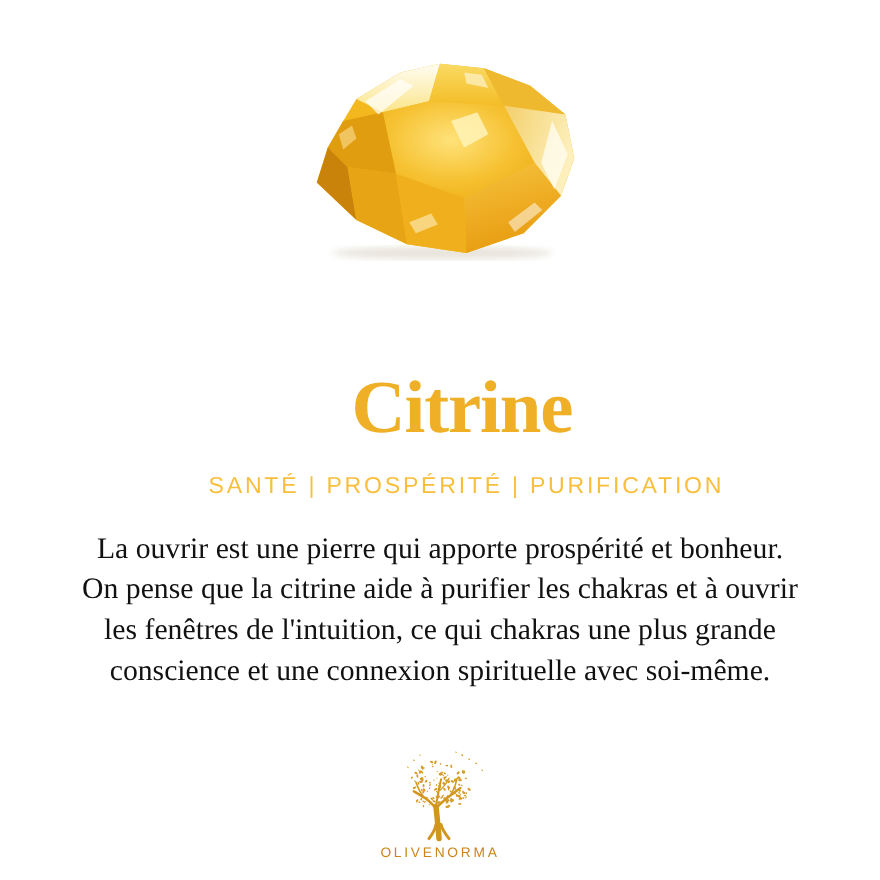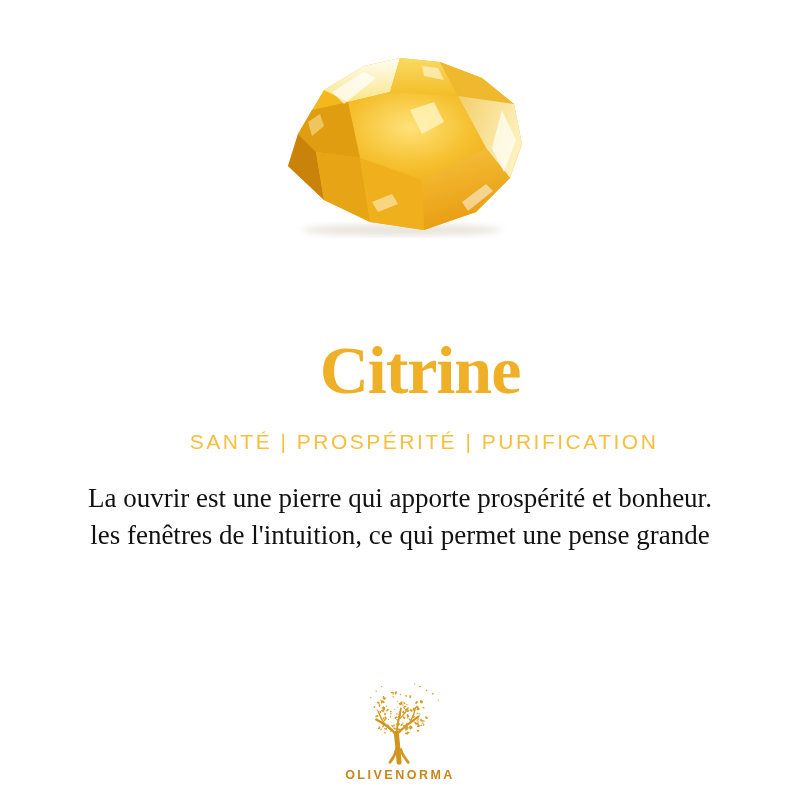--- a/index.html
+++ b/index.html
@@ -35,21 +35,21 @@
     font-size:27px;line-height:37px;
     color:#111111;
   }
   .description span{display:block;white-space:nowrap;}
 
   .brand{position:absolute;left:0;top:682px;width:800px;text-align:center;}
   .brand-tree{display:block;margin:0 auto;width:98px;height:84px;}
   .brand-name{
     margin-top:2px;
     font-family:"Liberation Sans",sans-serif;
-    font-weight:bold;
+    font-weight:normal;
     font-size:12.5px;
     letter-spacing:2.5px;
     color:#C8861B;
   }
 </style>
 </head>
 <body>
 
 <div class="card">
 
@@ -104,21 +104,23 @@
     <polygon points="36,70 48,62 52,74 40,84" fill="#ffedb0" opacity="0.5"></polygon>
     <polygon points="150,14 166,16 172,28 152,24" fill="#fff6d6" opacity="0.65"></polygon>
   </svg>
 
   <div class="title">Citrine</div>
 
   <div class="subtitle">SANTÉ | PROSPÉRITÉ | PURIFICATION</div>
 
   <div class="description">
     <span>La ouvrir est une pierre qui apporte prospérité et bonheur.</span>
-    <span>les fenêtres de l'intuition, ce qui permet une pense grande</span>
+    <span>On pense que la citrine aide à purifier les chakras et à ouvrir</span>
+    <span>les fenêtres de l'intuition, ce qui chakras une plus grande</span>
+    <span>conscience et une connexion spirituelle avec soi-même.</span>
   </div>
 
   <div class="brand">
     <svg class="brand-tree" viewBox="0 0 100 92" xmlns="http://www.w3.org/2000/svg" aria-hidden="true">
       <g stroke="#D2961F" fill="none" stroke-linecap="round">
         <path d="M49,88 C48,74 47,66 46,56" stroke-width="5.5"></path>
         <path d="M39,88 C43,83 45,79 46,74" stroke-width="3"></path>
         <path d="M59,88 C55,83 52,79 51,74" stroke-width="3"></path>
         <path d="M46,58 C40,50 33,46 24,41" stroke-width="2.5"></path>
         <path d="M47,57 C54,49 62,44 70,38" stroke-width="2.5"></path>

